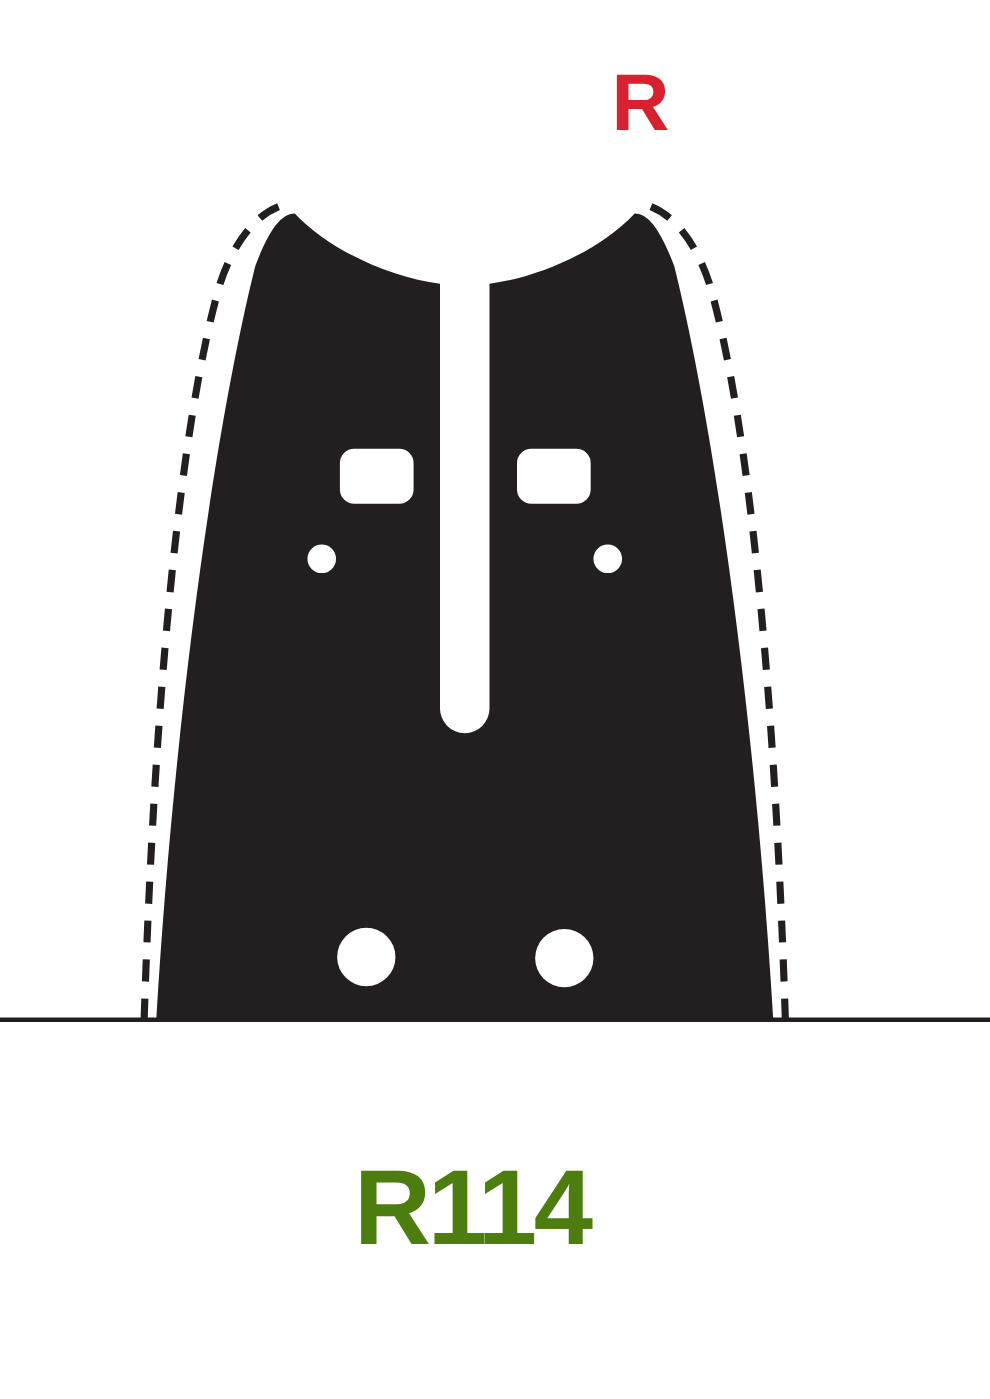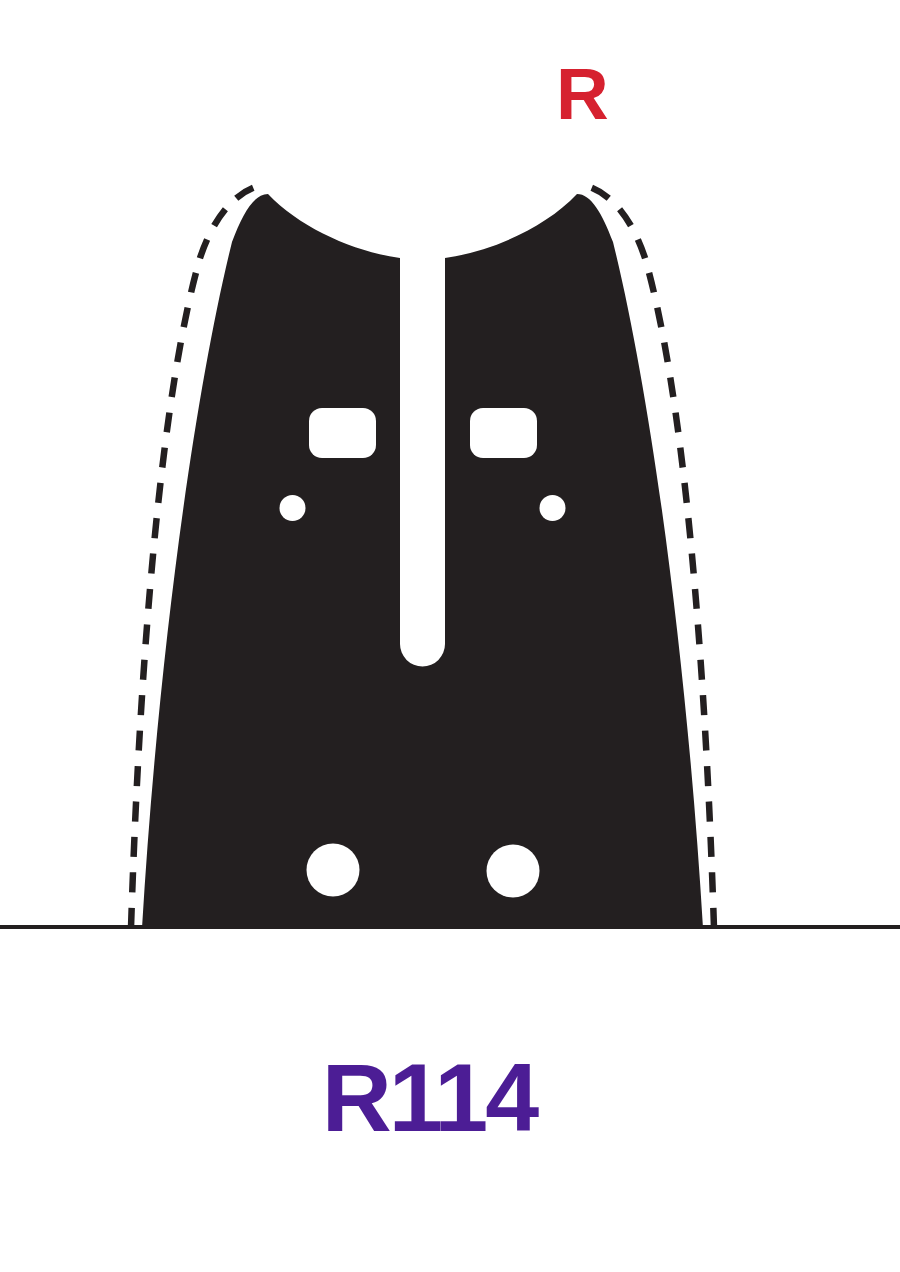--- a/index.html
+++ b/index.html
@@ -37,21 +37,21 @@
   }
   .model-label {
     position: absolute;
     left: 429px;
     top: 1049px;
     transform: translateX(-50%);
     font-weight: bold;
     font-size: 97px;
     line-height: 1;
     letter-spacing: -3px;
-    color: #4c1d95;
+    color: #4d7c0f;
     white-space: nowrap;
   }
 </style>
 </head>
 <body>
 
 <div class="page">
 
   <svg class="diagram-svg" viewBox="0 0 900 1272" xmlns="http://www.w3.org/2000/svg">
 

